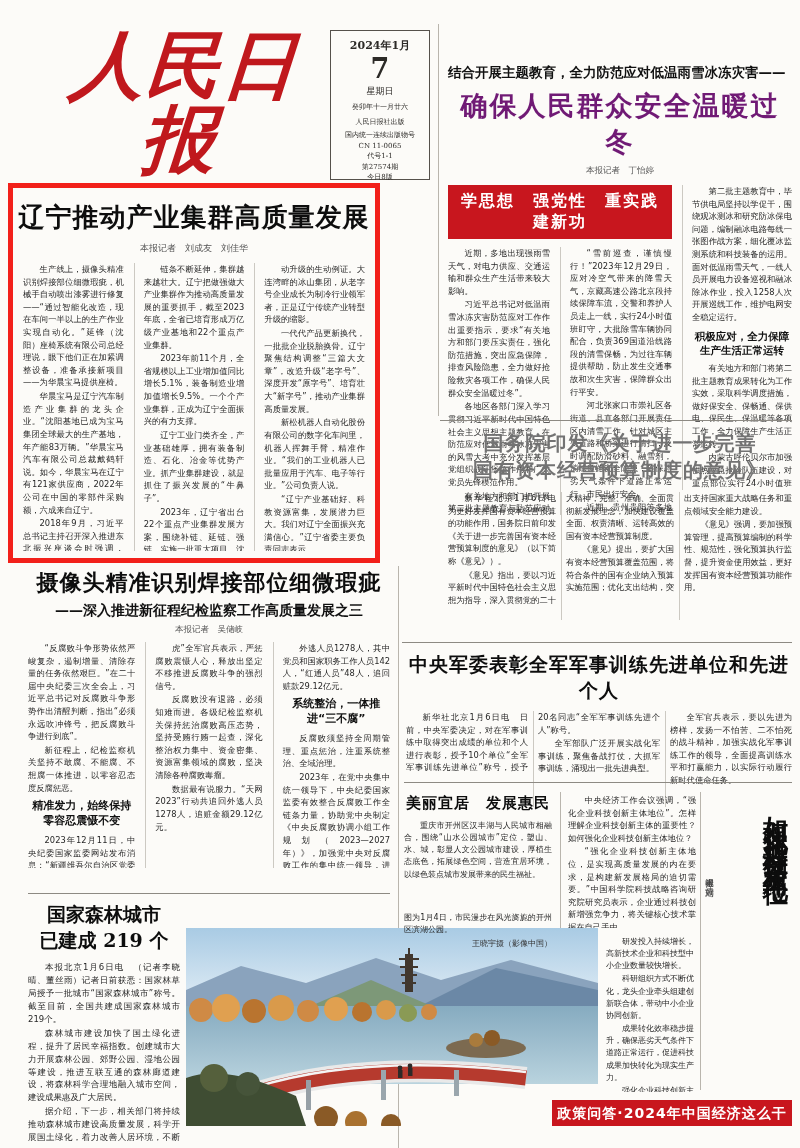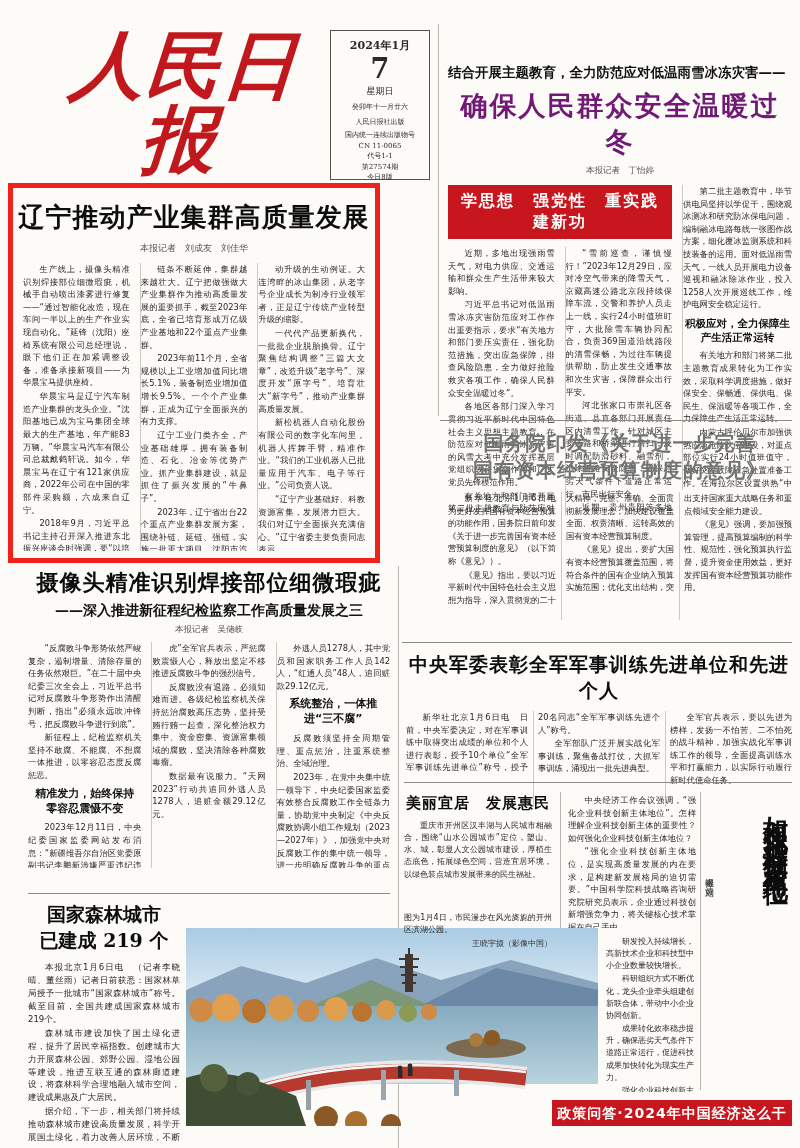--- a/index.html
+++ b/index.html
@@ -21,21 +21,21 @@
   .mast-latin{color:#c0181d;font-weight:bold;font-size:17px;letter-spacing:9px;margin-top:10px;}
   .mast-web{color:#a5322c;font-size:9.5px;margin-top:8px;letter-spacing:0.5px;}
   .datebox{border:1px solid #55514b;text-align:center;padding:7px 4px;box-sizing:border-box;
       font-family:"DejaVu Serif",serif;color:#2c2a27;}
   .datebox .dm{font-size:11px;font-weight:bold;}
   .datebox .dd{font-size:27px;font-weight:bold;line-height:1.15;}
   .datebox .dw{font-size:9px;margin-top:1px;}
   .datebox .small{font-size:7px;margin-top:4px;line-height:1.5;}
   .redbanner{background:#c8161e;color:#fff;font-weight:bold;text-align:center;}
   .colflex{display:flex;gap:10px;}
-  .colrule{border-left:1px solid #ccc9c2;}
+  .colrule{border-left:1px solid #ccc9c2;padding-left:9px;}
   .leadbox{border:5px solid #f2201a;box-sizing:border-box;background:#fcfbf8;}
   .vert{writing-mode:vertical-rl;}
 </style>
 </head>
 <body>
 
 <div class="page">
 
   <div class="abs" style="left:42px;top:28px;width:280px;">
     <div class="mast-title center">人民日报</div>

